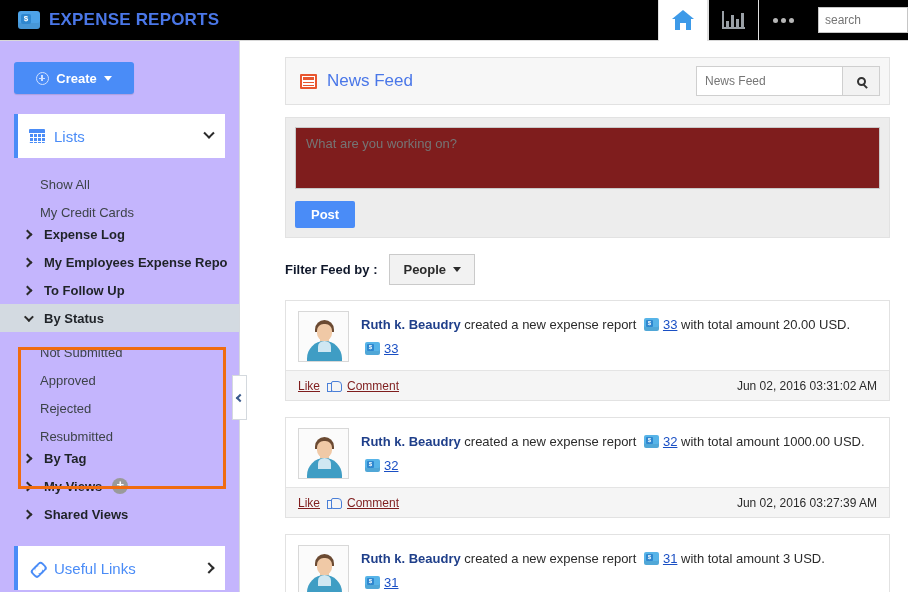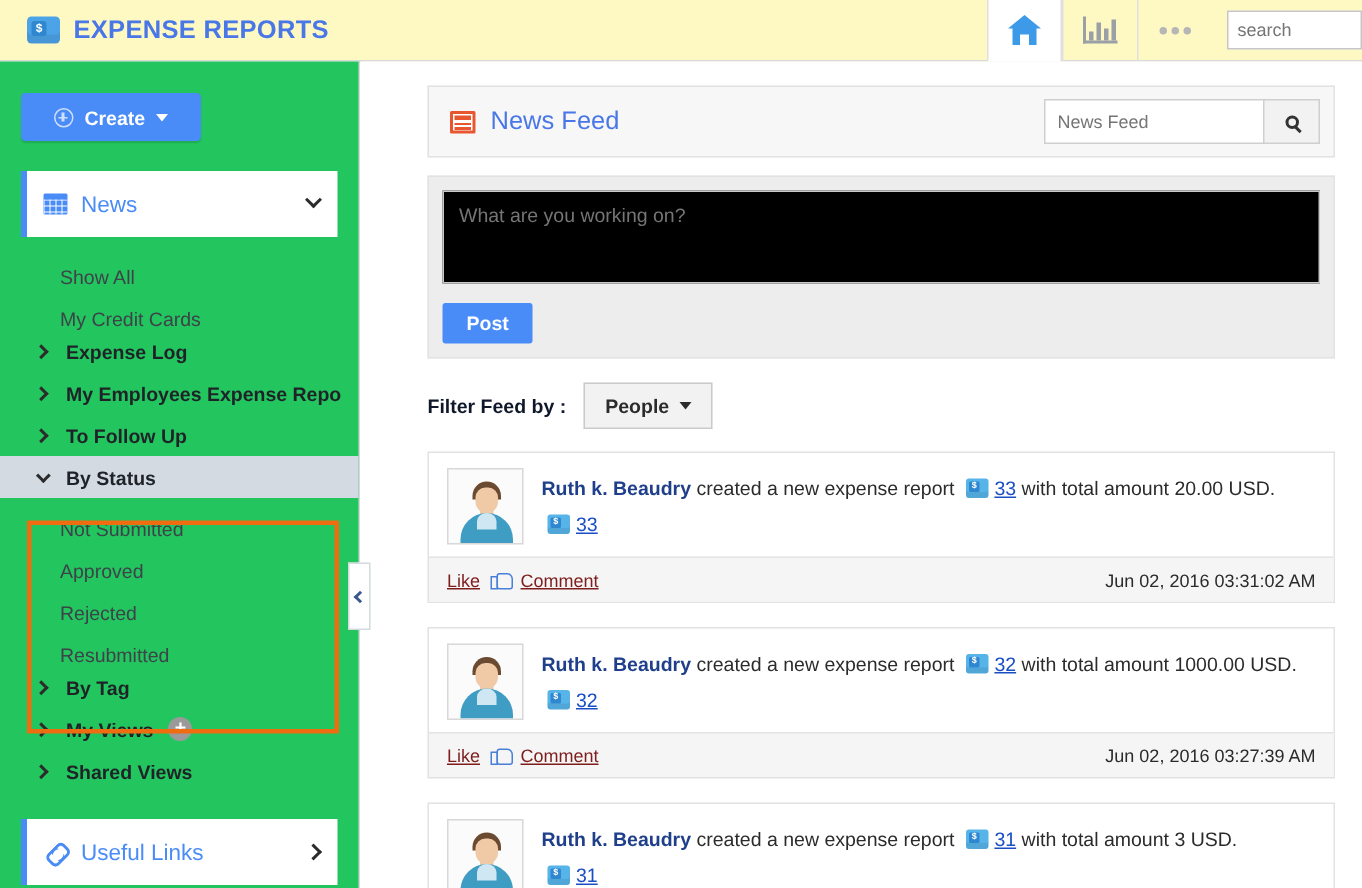--- a/index.html
+++ b/index.html
@@ -7,21 +7,21 @@
     width: 908px; height: 592px;
     font-family: "Liberation Sans", sans-serif;
     background: #ffffff;
     overflow: hidden;
   }
 
   
   .topbar {
     position: absolute; top: 0; left: 0;
     width: 908px; height: 41px;
-    background: #fef9c3;
+    background: #000000;
     border-bottom: 1px solid #d8d8d8;
     display: flex; align-items: center;
   }
   .brand {
     display: flex; align-items: center; gap: 9px;
     padding-left: 18px;
   }
   .wallet-glyph {
     width: 22px; height: 18px; position: relative;
     background: #4da3e8;
@@ -74,21 +74,21 @@
     border: 1px solid #c6c6c6; background: #ffffff;
     font-size: 12px; color: #9b9b9b;
     padding: 0 6px; outline: none;
     font-family: "Liberation Sans", sans-serif;
   }
 
   
   .sidebar {
     position: absolute; top: 41px; left: 0;
     width: 240px; height: 551px;
-    background: #22c55e;
+    background: #c4b5fd;
     border-right: 1px solid #d4d9de;
   }
   .create-btn {
     margin: 21px 0 0 14px;
     width: 120px; height: 32px;
     background: #4a8cf7;
     border: none; border-radius: 3px;
     color: #ffffff; font-size: 13px; font-weight: bold;
     display: flex; align-items: center; justify-content: center; gap: 7px;
     cursor: pointer; font-family: "Liberation Sans", sans-serif;
@@ -254,21 +254,21 @@
     width: 6px; height: 2px; background: #333; transform: rotate(45deg);
   }
 
   .composer {
     margin: 12px 18px 0 44px;
     background: #ededed; border: 1px solid #e2e2e2;
     padding: 9px;
   }
   .composer textarea {
     width: 100%; height: 62px; resize: none;
-    border: 1px solid #c9c9c9; background: #000000;
+    border: 1px solid #c9c9c9; background: #7f1d1d;
     padding: 8px 10px; font-size: 13px; color: #999;
     outline: none; font-family: "Liberation Sans", sans-serif;
   }
   .composer-foot { display: flex; margin-top: 8px; }
   .post-btn {
     background: #4a8cf7; border: none; color: #fff;
     font-size: 13px; font-weight: bold;
     padding: 6px 16px; border-radius: 2px; cursor: pointer;
     font-family: "Liberation Sans", sans-serif;
   }
@@ -398,21 +398,21 @@
 <div class="sidebar">
 
   <button class="create-btn">
     <span class="plus-circle"></span>
     <span>Create</span>
     <span class="caret-down"></span>
   </button>
 
   <div class="panel-head">
     <span class="grid-icon"></span>
-    <span class="label">News</span>
+    <span class="label">Lists</span>
     <span class="chev-down"></span>
   </div>
 
   <div class="nav-list">
     <div class="nav-row plain">
       <span class="txt">Show All</span>
     </div>
     <div class="nav-row plain">
       <span class="txt">My Credit Cards</span>
     </div>

